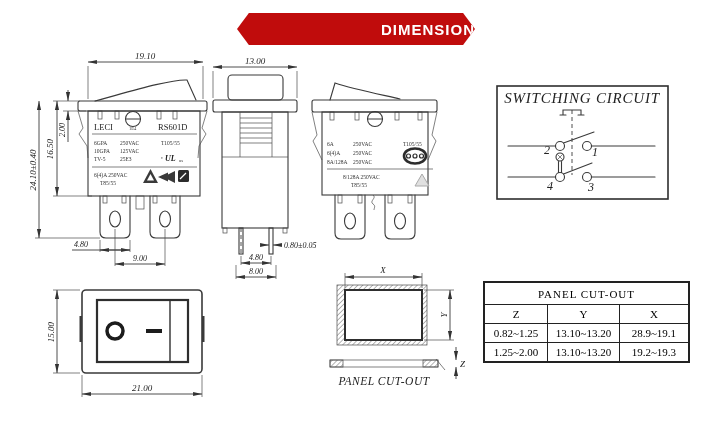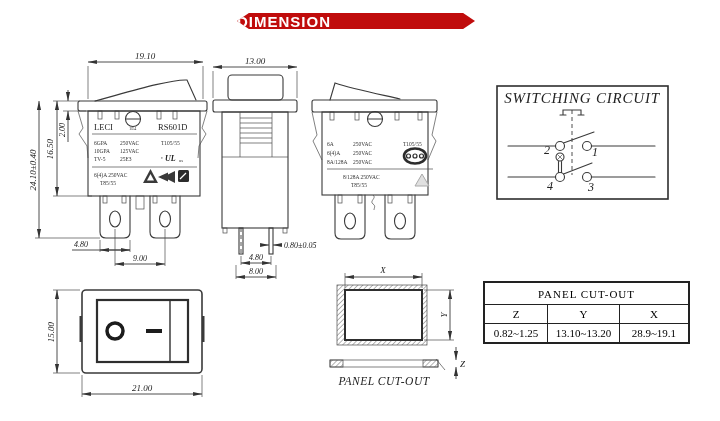--- a/index.html
+++ b/index.html
@@ -1,20 +1,20 @@
 <!DOCTYPE html>
 <html><head>
 <meta charset="utf-8">
 <style>
   html,body{margin:0;padding:0;background:#fff;}
   .stage{position:relative;width:720px;height:421px;background:#ffffff;overflow:hidden;
          font-family:"Liberation Serif",serif;}
-  .banner{position:absolute;left:237px;top:13px;width:238px;height:16px;background:#c00c0c;
+  .banner{position:absolute;left:237px;top:13px;width:238px;height:32px;background:#c00c0c;
           clip-path:polygon(0 50%,5% 0,95% 0,100% 50%,95% 100%,5% 100%);
-          display:flex;align-items:center;justify-content:flex-start;}
+          display:flex;align-items:center;justify-content:flex-end;}
   .banner span{color:#fff;font-family:"Liberation Sans",sans-serif;font-weight:bold;
                font-size:15px;letter-spacing:1px;}
   svg.view{position:absolute;overflow:visible;}
   .ln{stroke:#3a3a3a;stroke-width:1.1;fill:none;stroke-linecap:round;}
   .ln2{stroke:#3a3a3a;stroke-width:1.6;fill:none;}
   .thin{stroke:#4a4a4a;stroke-width:0.7;fill:none;}
   .dimln{stroke:#3a3a3a;stroke-width:0.9;fill:none;}
   .dash{stroke:#3a3a3a;stroke-width:0.9;fill:none;stroke-dasharray:4 3;}
   text{fill:#222;font-family:"Liberation Serif",serif;}
   .dimtxt{font-size:9px;font-style:italic;}
@@ -306,16 +306,21 @@
       <tr>
         <th style="width:31%">Z</th>
         <th style="width:35%">Y</th>
         <th style="width:34%">X</th>
       </tr>
       <tr>
         <td>0.82~1.25</td>
         <td>13.10~13.20</td>
         <td>28.9~19.1</td>
       </tr>
+      <tr>
+        <td>1.25~2.00</td>
+        <td>13.10~13.20</td>
+        <td>19.2~19.3</td>
+      </tr>
     </tbody>
   </table>
 
 </div>
 
 </body></html>

